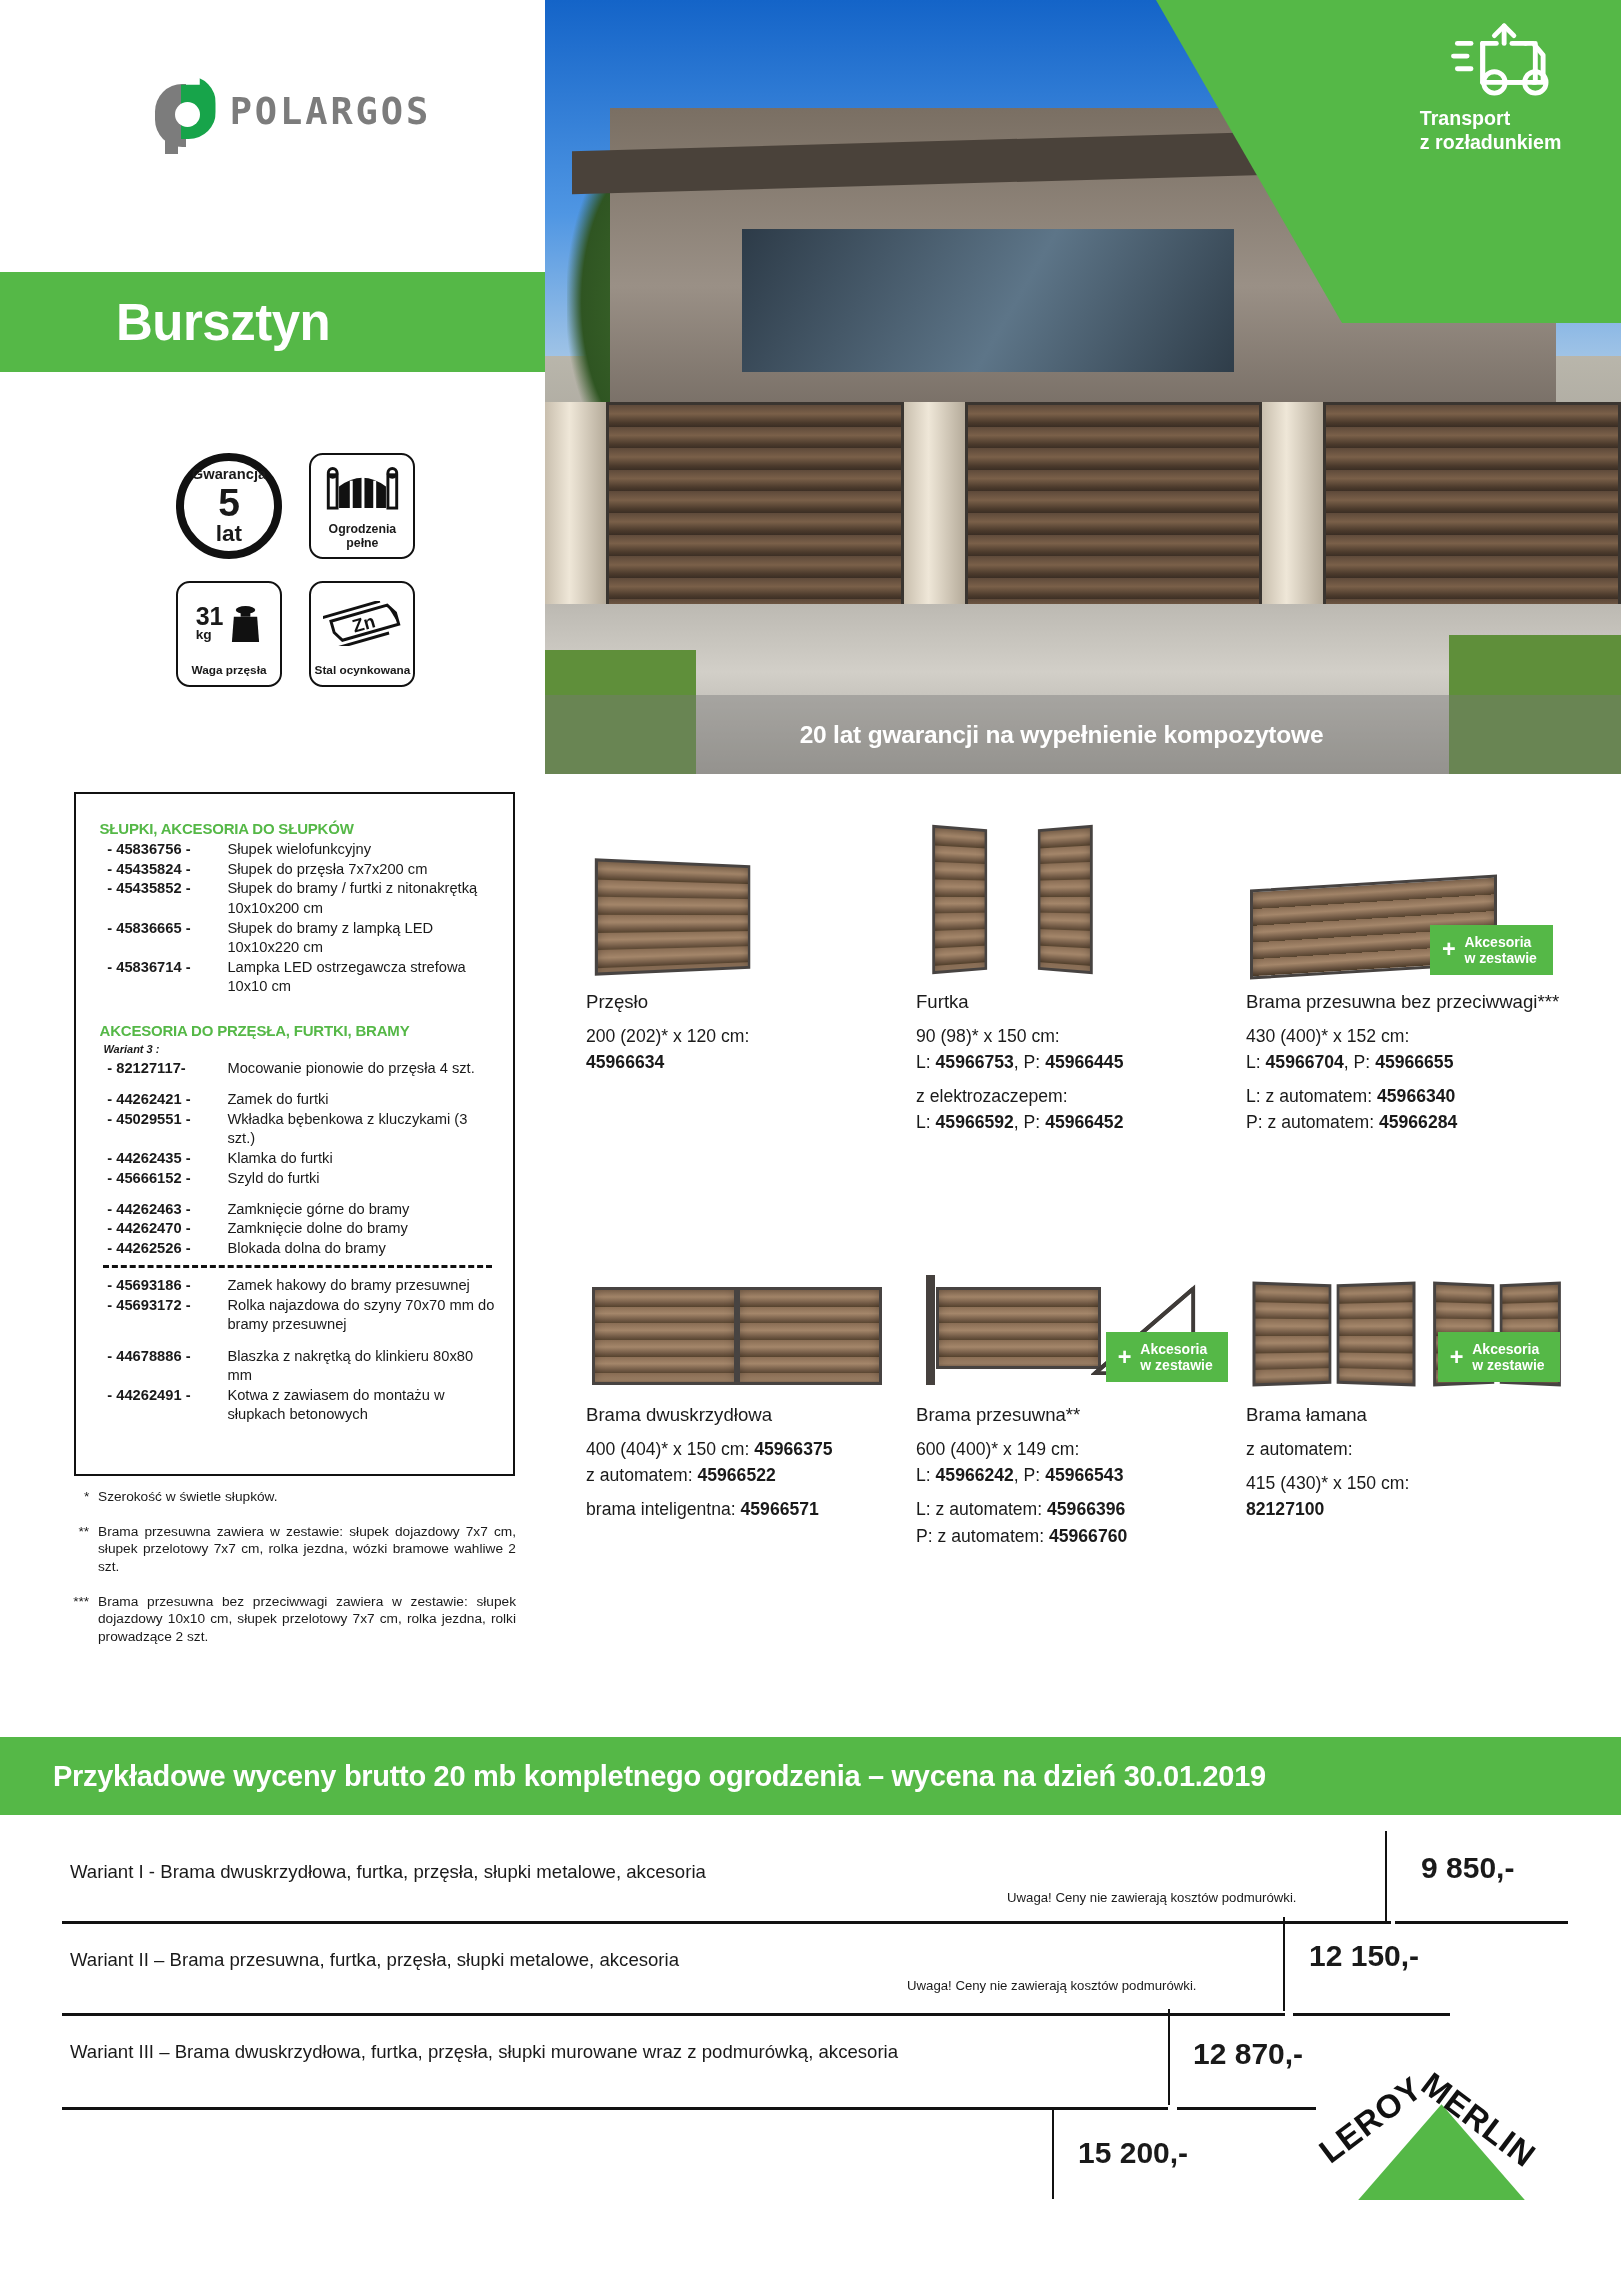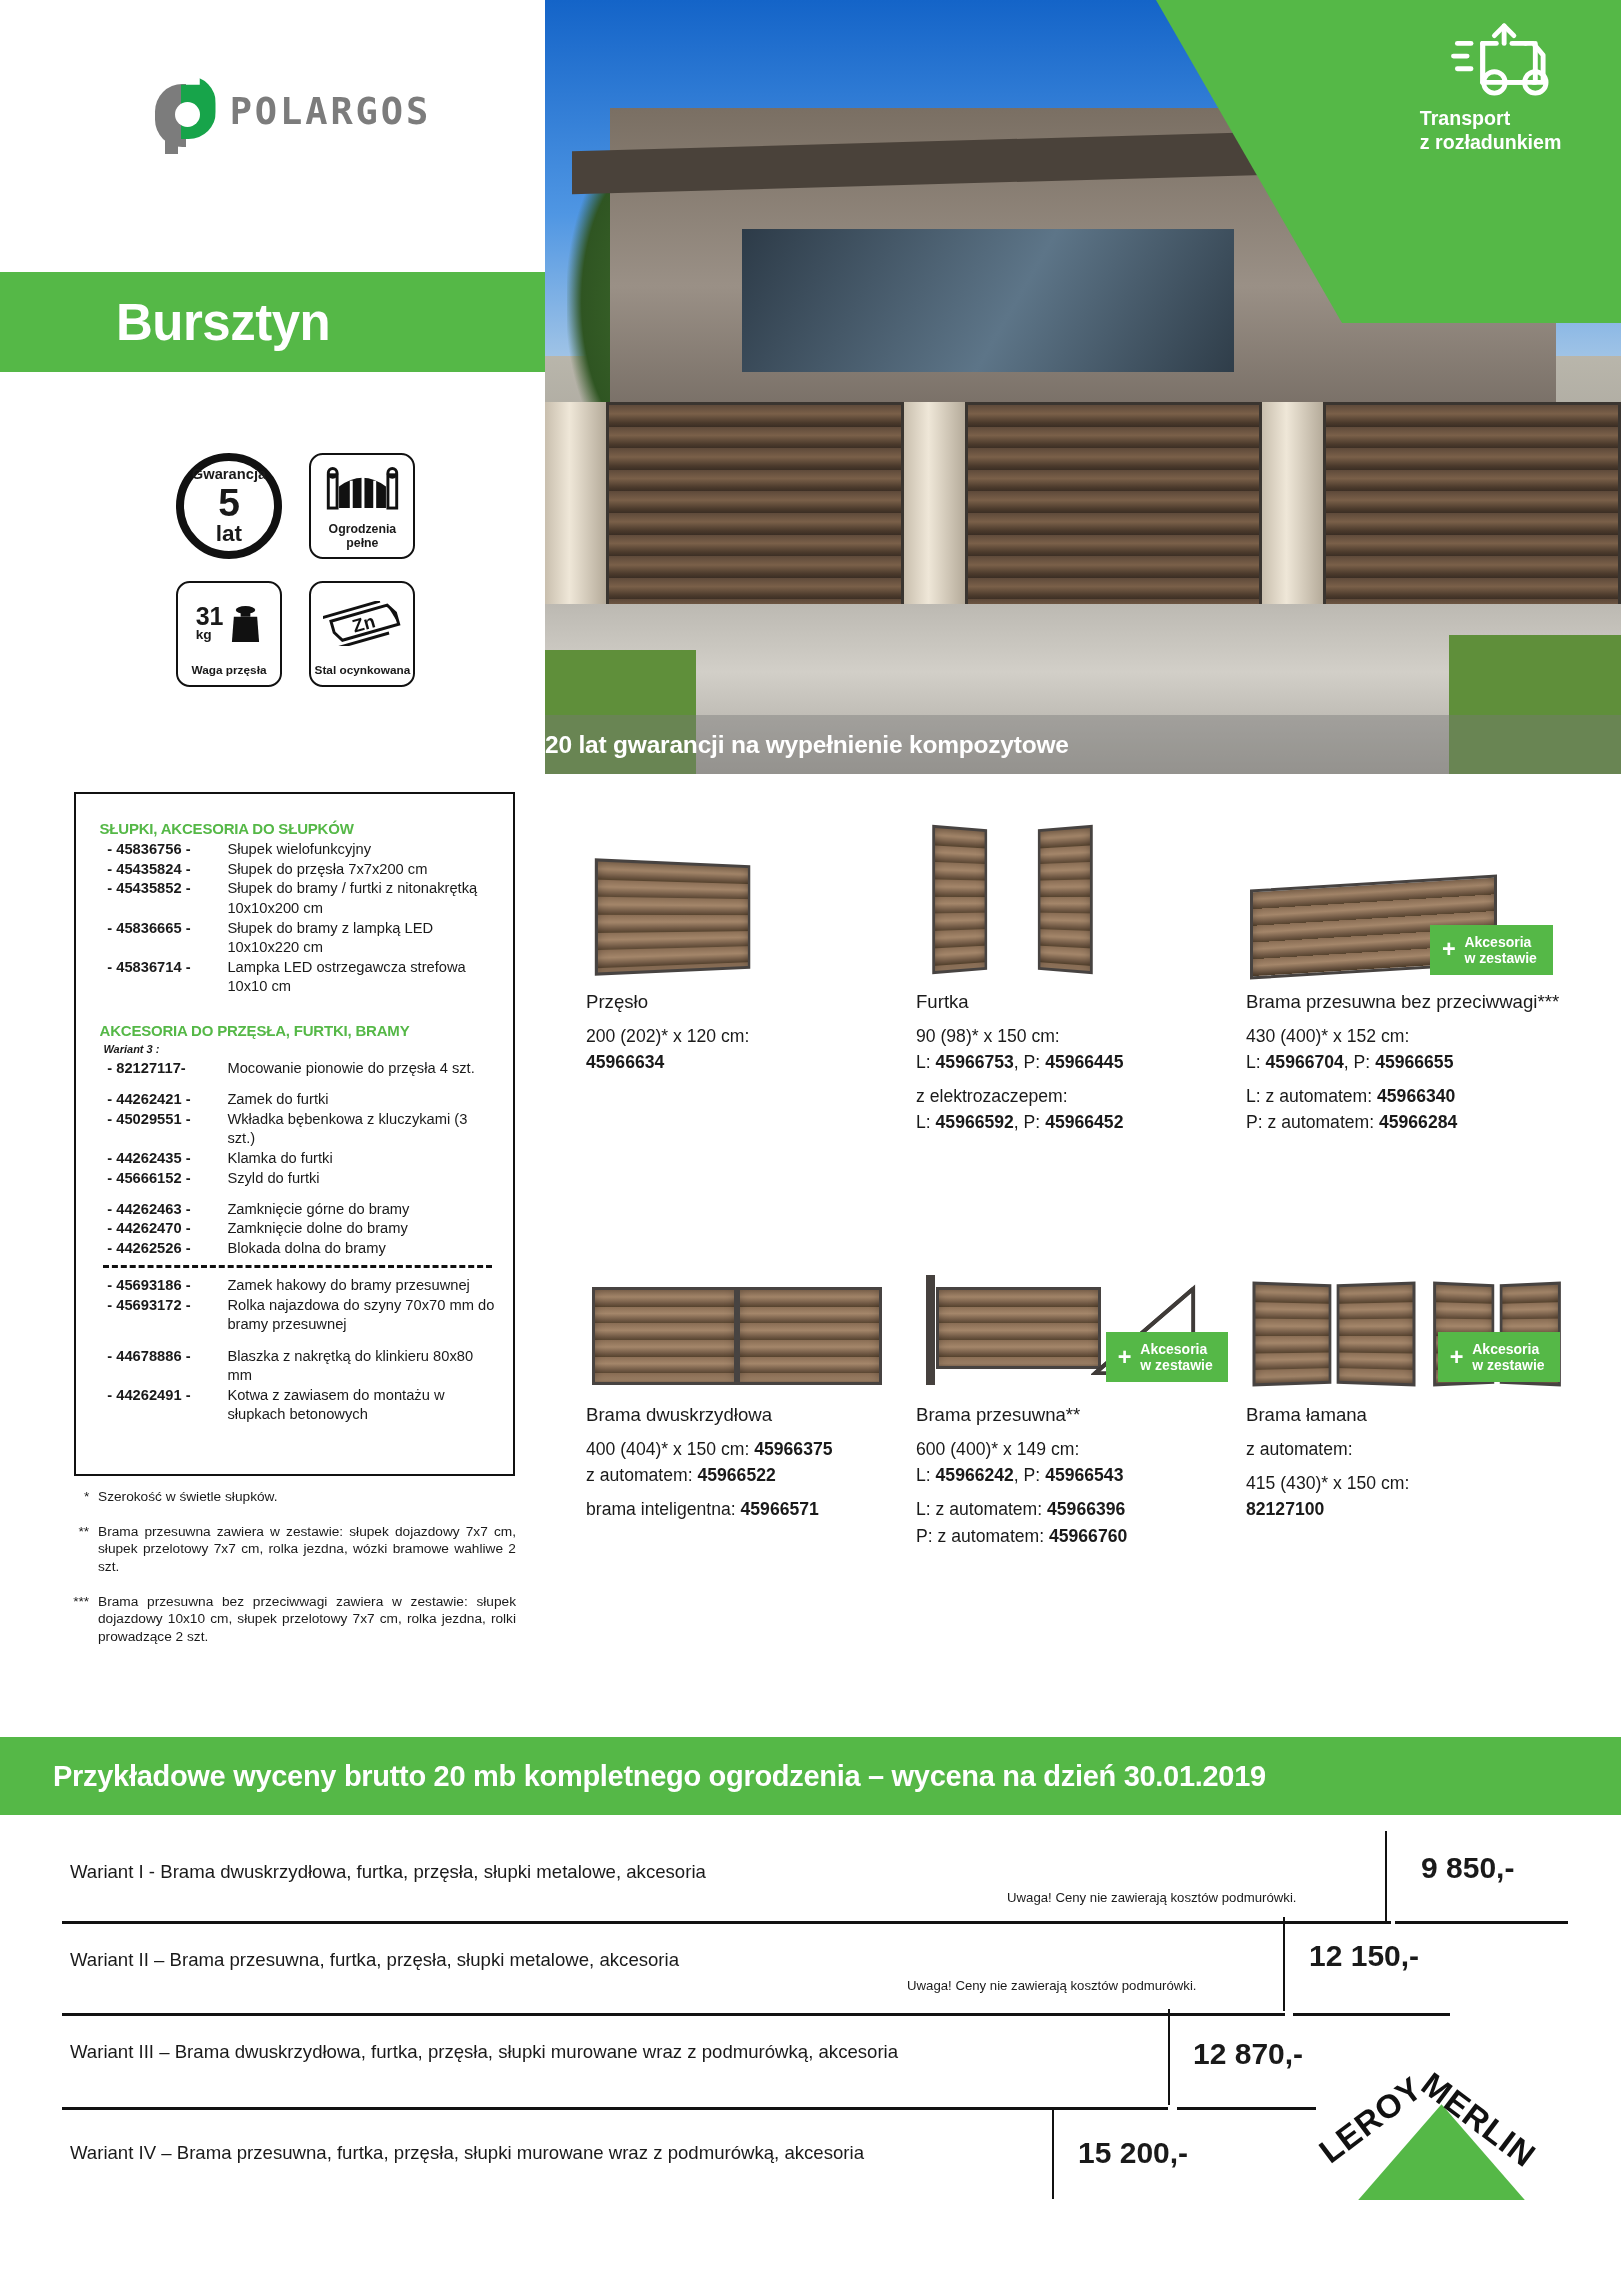--- a/index.html
+++ b/index.html
@@ -78,23 +78,23 @@
     border: 3.9px solid #3a3530;
   }
   .driveway {
     position:absolute; left:0; top:78%; width:100%; height:22%;
     background: linear-gradient(#bcb9b2, #d2cfc8 40%, #a9a69f);
   }
   .grass-l { position:absolute; left:0; top:84%; width:14%; height:16%; background:#5f8f3a; }
   .grass-r { position:absolute; right:0; top:82%; width:16%; height:18%; background:#5f8f3a; }
 
   .hero-caption {
-    position:absolute; left:0; bottom:0; width:100%; height:59px;
+    position:absolute; left:0; bottom:0; width:100%; height:79px;
     background: rgba(120,120,120,0.42);
-    display:flex; align-items:center; justify-content:flex-start; padding-right:43px;margin-top:10px;
+    display:flex; align-items:center; justify-content:center; padding-right:43px;margin-top:10px;
   }
   .hero-caption span {
     color:#fff; font-size:24.5px; font-weight:700; letter-spacing:-0.2px;
   }
 
   .diag-green {
     position:absolute; right:0; top:0; width:465px; height:323px;
     background:#55b847;
     clip-path: polygon(100% 0, 100% 100%, 40% 100%, 0 0);
     pointer-events:none;
@@ -595,21 +595,20 @@
 
   <div class="prow" style="height:94px">
     <div class="label">Wariant III – Brama dwuskrzydłowa, furtka, przęsła, słupki murowane wraz z podmurówką, akcesoria</div>
     <div class="amount" style="left:1176px; top:21.6px;">12 870,-</div>
     <div class="vline" style="left:1151px; top:-5.9px; height:96px;"></div>
     <div class="hline" style="left:45px; top:92px; width:1106px;"></div>
     <div class="hline" style="left:1160px; top:92px; width:139px;"></div>
   </div>
 
   <div class="prow" style="height:94px">
-    <div class="label" style="top:33px">Wariant IV – Brama przesuwna, furtka, przęsła, słupki murowane wraz z podmurówką, akcesoria</div>
     <div class="amount" style="left:1061px; top:27.4px;">15 200,-</div>
     <div class="vline" style="left:1035px; top:-2px; height:92px;"></div>
   </div>
 </div>
 
 <div class="lm-logo">
   <div class="lm-tri"></div>
   <div class="lm-word lm-leroy">LEROY</div>
   <div class="lm-word lm-merlin">MERLIN</div>
 </div>

